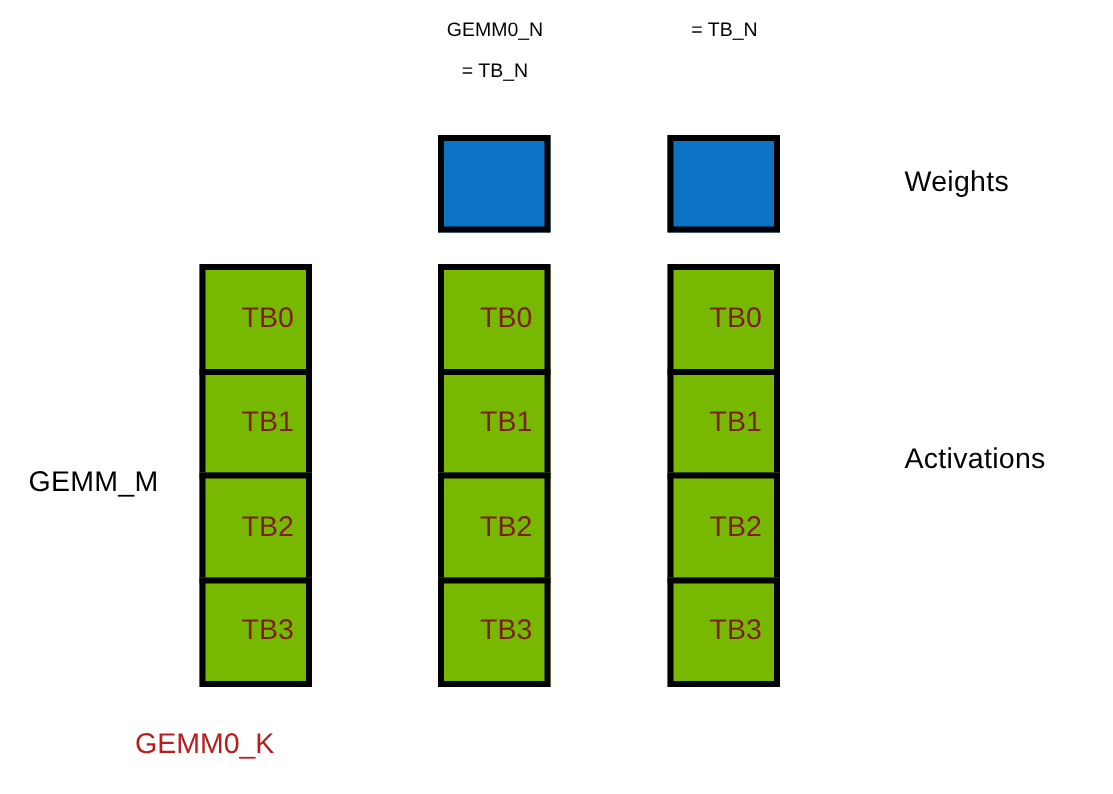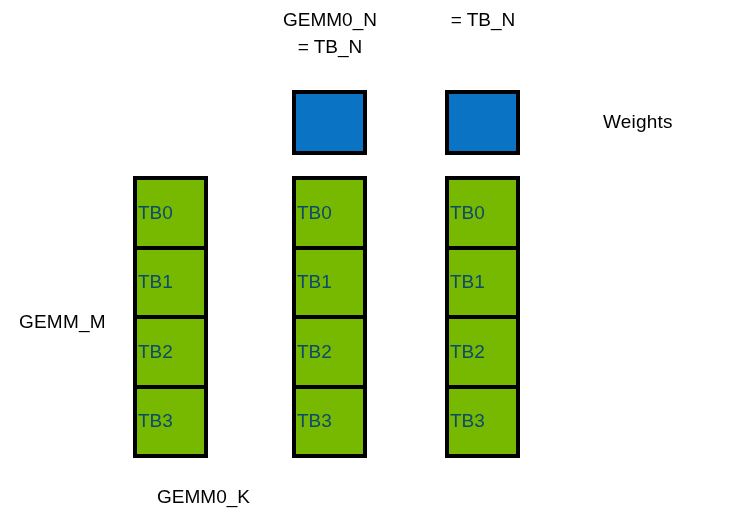--- a/index.html
+++ b/index.html
@@ -25,21 +25,21 @@
     white-space: pre;
     letter-spacing: 0.2px;
   }
 
   
   .col-header {
     position: absolute;
     top: 6px;
     width: 160px;
     text-align: center;
-    font-size: 19px;
+    font-size: 13px;
     line-height: 27px;
     color: #000000;
   }
   .col-header .line {
     display: block;
     white-space: pre;
   }
 
   
   .weight-block {
@@ -68,24 +68,24 @@
     background: #76b900;
     border: 4px solid #000000;
     box-sizing: border-box;
     margin-bottom: -4px;
   }
   .act-cell:last-child {
     margin-bottom: 12px;
   }
   .act-cell-label {
     position: absolute;
-    left: 1px;
+    left: 24px;
     top: 50%;
     transform: translateY(-50%);
-    color: #0c4a6e;
+    color: #7f1d1d;
     font-size: 19px;
     line-height: 22px;
     white-space: pre;
   }
 
   
   #gemm-m-label {
     left: 19px;
     top: 309px;
     width: 100px;
@@ -96,24 +96,24 @@
     top: 109px;
   }
   #activations-label {
     left: 603px;
     top: 294px;
   }
   .bottom-label {
     position: absolute;
     top: 484px;
     width: 160px;
-    text-align: right;
+    text-align: left;
     font-size: 19px;
     line-height: 26px;
-    color: #000000;
+    color: #b91c1c;
     white-space: pre;
   }
 </style>
 </head>
 <body>
 
 <div id="canvas">
 
   <div class="col-header" style="left:250px;">
     <span class="line">GEMM0_N</span>
@@ -166,16 +166,17 @@
     <div class="act-cell">
       <span class="act-cell-label">TB2</span>
     </div>
     <div class="act-cell">
       <span class="act-cell-label">TB3</span>
     </div>
   </div>
 
   <div class="lbl" id="gemm-m-label">GEMM_M</div>
   <div class="lbl" id="weights-label">Weights</div>
+  <div class="lbl" id="activations-label">Activations</div>
 
   <div class="bottom-label" style="left:90px;">GEMM0_K</div>
 
 </div>
 
 </body></html>

